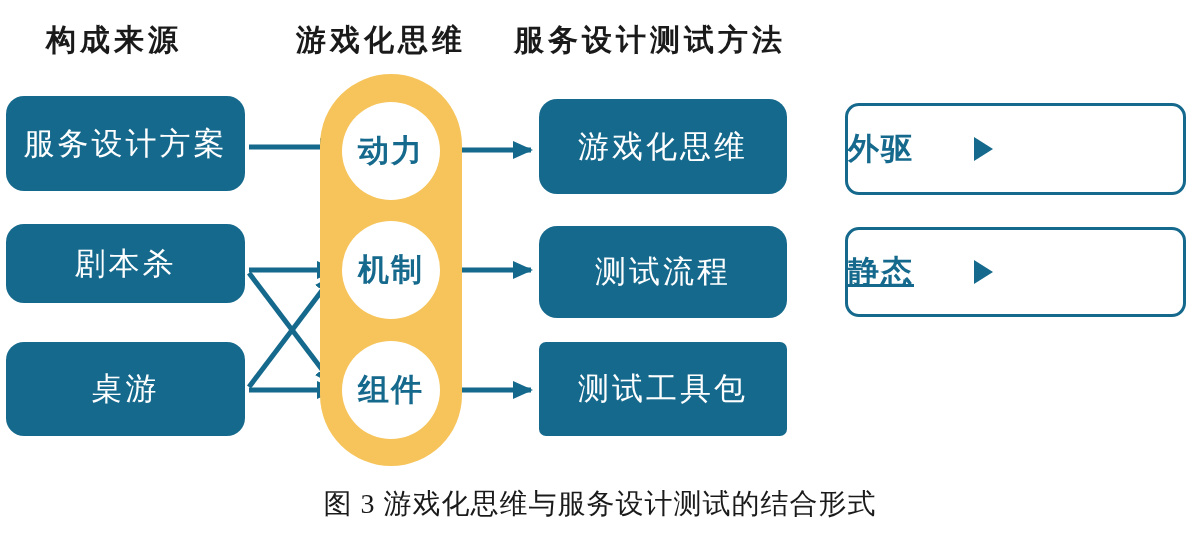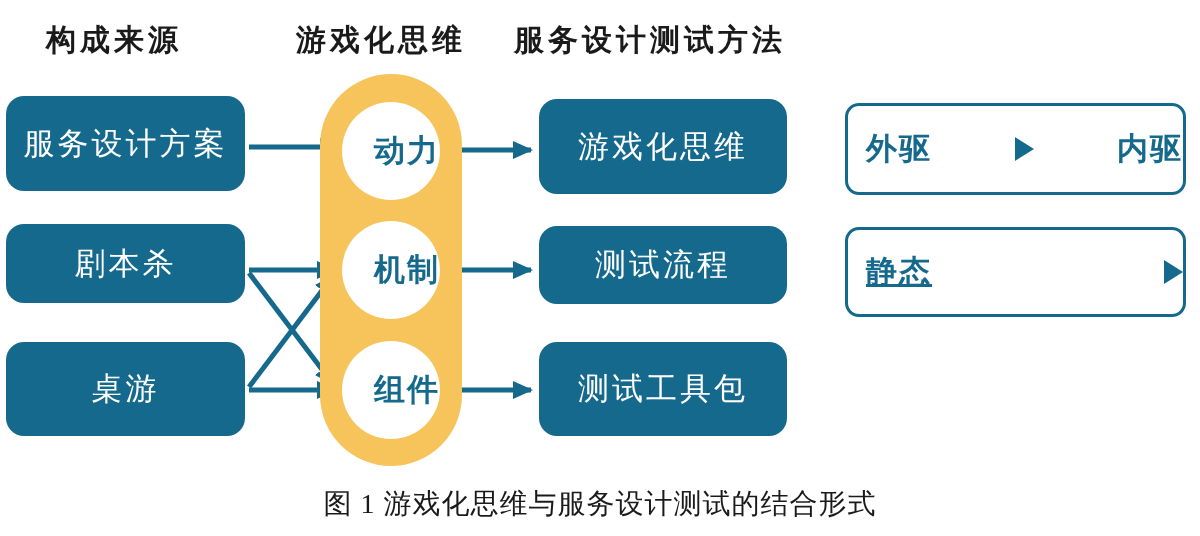--- a/index.html
+++ b/index.html
@@ -33,52 +33,52 @@
     font-family:Liberation Mono, monospace;
     font-size:31px; letter-spacing:3px; white-space:nowrap;
   }
   .lb { left:6px; width:239px; }
   .lb1 { top:96px;  height:95px; }
   .lb2 { top:224px; height:79px; }
   .lb3 { top:342px; height:94px; }
 
   .rb { left:539px; width:248px; }
   .rb1 { top:99px;  height:95px; }
-  .rb2 { top:226px; height:78px; }
-  .rb3 { top:342px; height:94px; }
+  .rb2 { top:226px; height:92px; }
+  .rb3 { top:342px; height:94px;border-radius:7px; }
 
   
   .capsule {
     position:absolute; left:320px; top:74px;
     width:142px; height:392px; border-radius:71px;
     background:var(--yellow, #F6C45A);
   }
   .node {
     position:absolute; left:342px;
     width:98px; height:98px; border-radius:50%;
     background:#ffffff;
-    display:flex; align-items:center; justify-content:flex-end;
+    display:flex; align-items:center; justify-content:center;
     color:var(--teal, #15698C);
     font-family:"Liberation Serif", serif;
     font-size:31px; font-weight:bold; letter-spacing:2px;
   }
   .n1 { top:102px; }
   .n2 { top:221px; }
   .n3 { top:341px; }
 
   
   .tbox {
     position:absolute; left:845px; width:341px;
     background:#ffffff;
     border:3px solid var(--teal, #15698C);
     border-radius:14px;
-    display:flex; align-items:center; justify-content:space-between; gap:60px;
+    display:flex; align-items:center; justify-content:flex-start; gap:60px;
     color:var(--teal, #15698C);
     font-family:"Liberation Serif", serif;
-    font-size:31px; font-weight:bold; letter-spacing:2px;padding-left:18px;
+    font-size:31px; font-weight:bold; letter-spacing:2px;
   }
   .t1 { top:103px; height:92px; }
   .t2 { top:227px; height:90px;text-decoration:underline; }
   .t3 { top:343px; height:90px; }
   .tri {
     width:0; height:0; display:inline-block;
     border-left:19px solid var(--teal, #15698C);
     border-top:12px solid transparent;
     border-bottom:12px solid transparent;
   }
@@ -153,22 +153,21 @@
   <div class="teal-box rb rb2">
     <span>测试流程</span>
   </div>
   <div class="teal-box rb rb3">
     <span>测试工具包</span>
   </div>
 
   <div class="tbox t1">
     <span>外驱</span>
     <span class="tri"></span>
-    <span>内驱</span>
   </div>
   <div class="tbox t2">
     <span>静态</span>
     <span class="tri"></span>
   </div>
 
-  <div class="caption">图 1 游戏化思维与服务设计测试的结合形式</div>
+  <div class="caption">图 3 游戏化思维与服务设计测试的结合形式</div>
 
 </div>
 
 </body></html>

